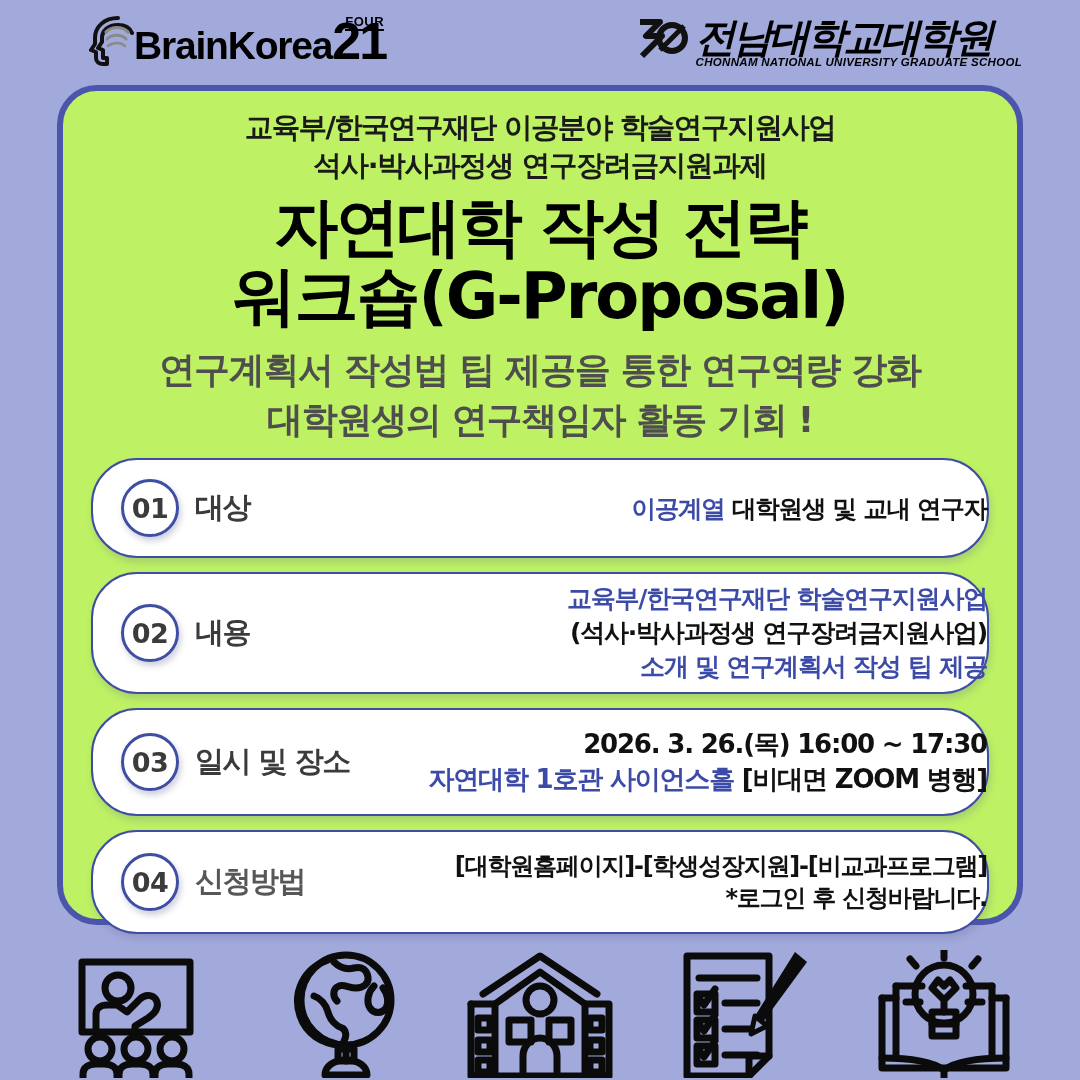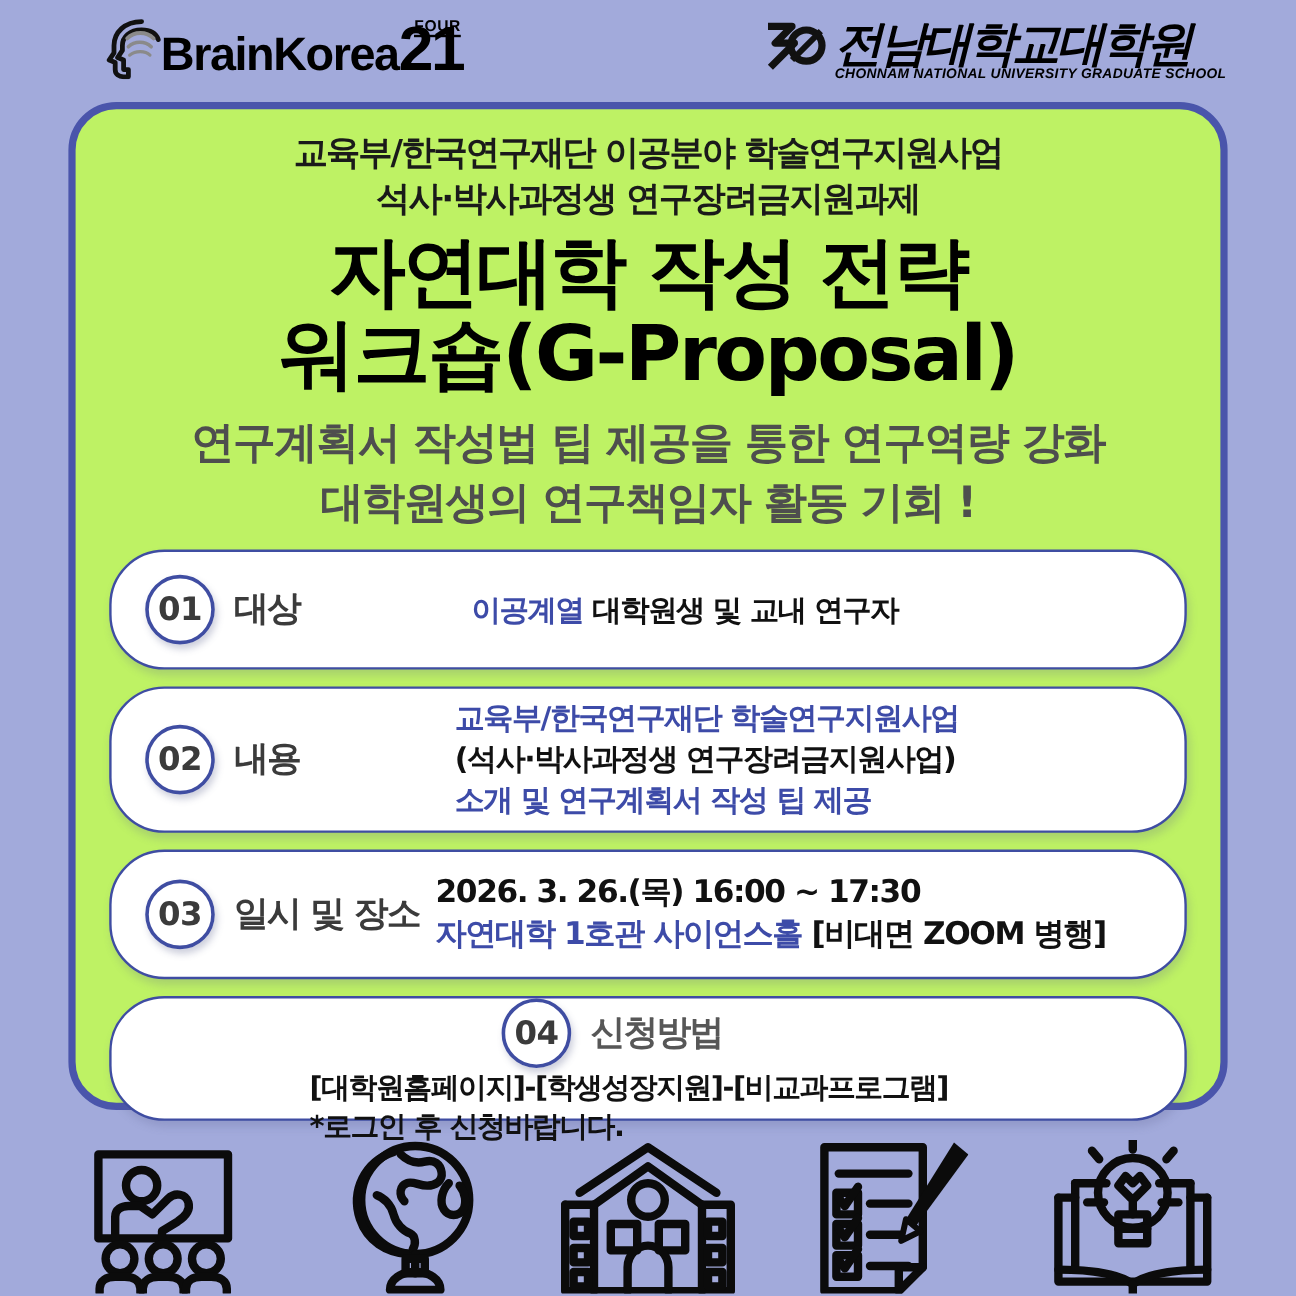--- a/index.html
+++ b/index.html
@@ -74,35 +74,35 @@
   .title .t2{letter-spacing:-2px;}
 
   .subtitle{
     text-align:center;margin:14px 0 0 0;
     font-size:36px;font-weight:bold;color:#4e4e4e;
     line-height:1.38;letter-spacing:-1.3px;
     font-family:"DejaVu Sans","Liberation Sans",sans-serif;
   }
 
   
-  .rows{margin-top:14px;padding:0 28px;}
+  .rows{margin-top:14px;padding:0 28px;text-align:right;}
   .row{
     position:relative;
     border:2.5px solid #3f4da2;
     border-radius:46px;
     background:#fff;
     margin-bottom:14px;
     box-shadow:2px 5px 7px rgba(90,95,140,.22);
     display:flex;align-items:center;
     box-sizing:border-box;
   }
   .row-1{height:100px;}
   .row-2{height:122px;}
   .row-3{height:108px;}
-  .row-4{height:104px;flex-direction:column;}
+  .row-4{height:104px;}
 
   .badge-wrap{
     display:flex;align-items:center;flex:0 0 auto;
     padding-left:28px;min-width:272px;
   }
   .badge{
     width:58px;height:58px;border-radius:50%;
     border:3px solid #3f4da2;
     display:flex;align-items:center;justify-content:center;
     font-size:27px;font-weight:bold;color:#3b3b3b;

